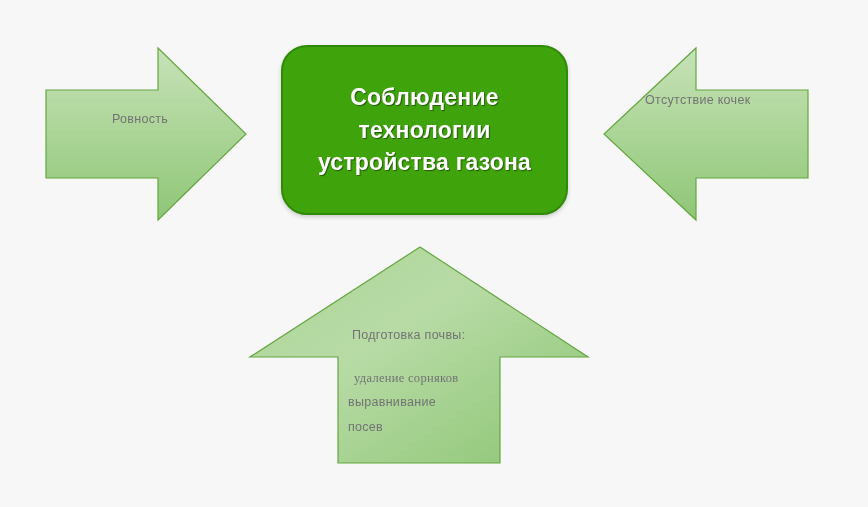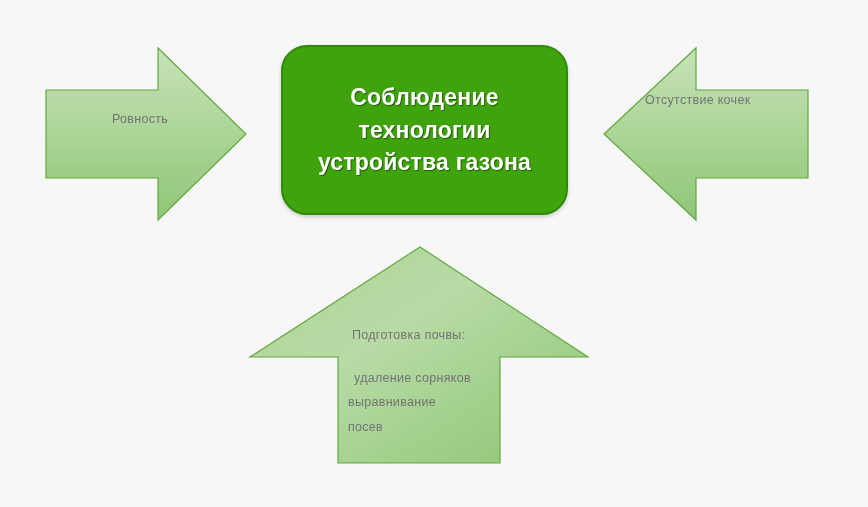--- a/index.html
+++ b/index.html
@@ -89,21 +89,21 @@
   }
   #label-up .uphead {
     display: block;
     margin-bottom: 18px;
     padding-left: 4px;
   }
   #label-up .upitem {
     display: block;
     line-height: 1.95;
   }
-  #label-up .upitem.indent { padding-left: 6px; }
+  #label-up .upitem.indent { padding-left: 6px; font-family: Liberation Serif, serif; }
 </style>
 </head>
 <body>
 
 <div id="canvas">
 
   <svg id="arrow-left-svg" class="arrow-svg" width="200" height="172" viewBox="0 0 200 172">
     <defs>
       <linearGradient id="gradLeft" x1="0" y1="0" x2="0" y2="1">
         <stop offset="0%" stop-color="#c7e2b8"></stop>

